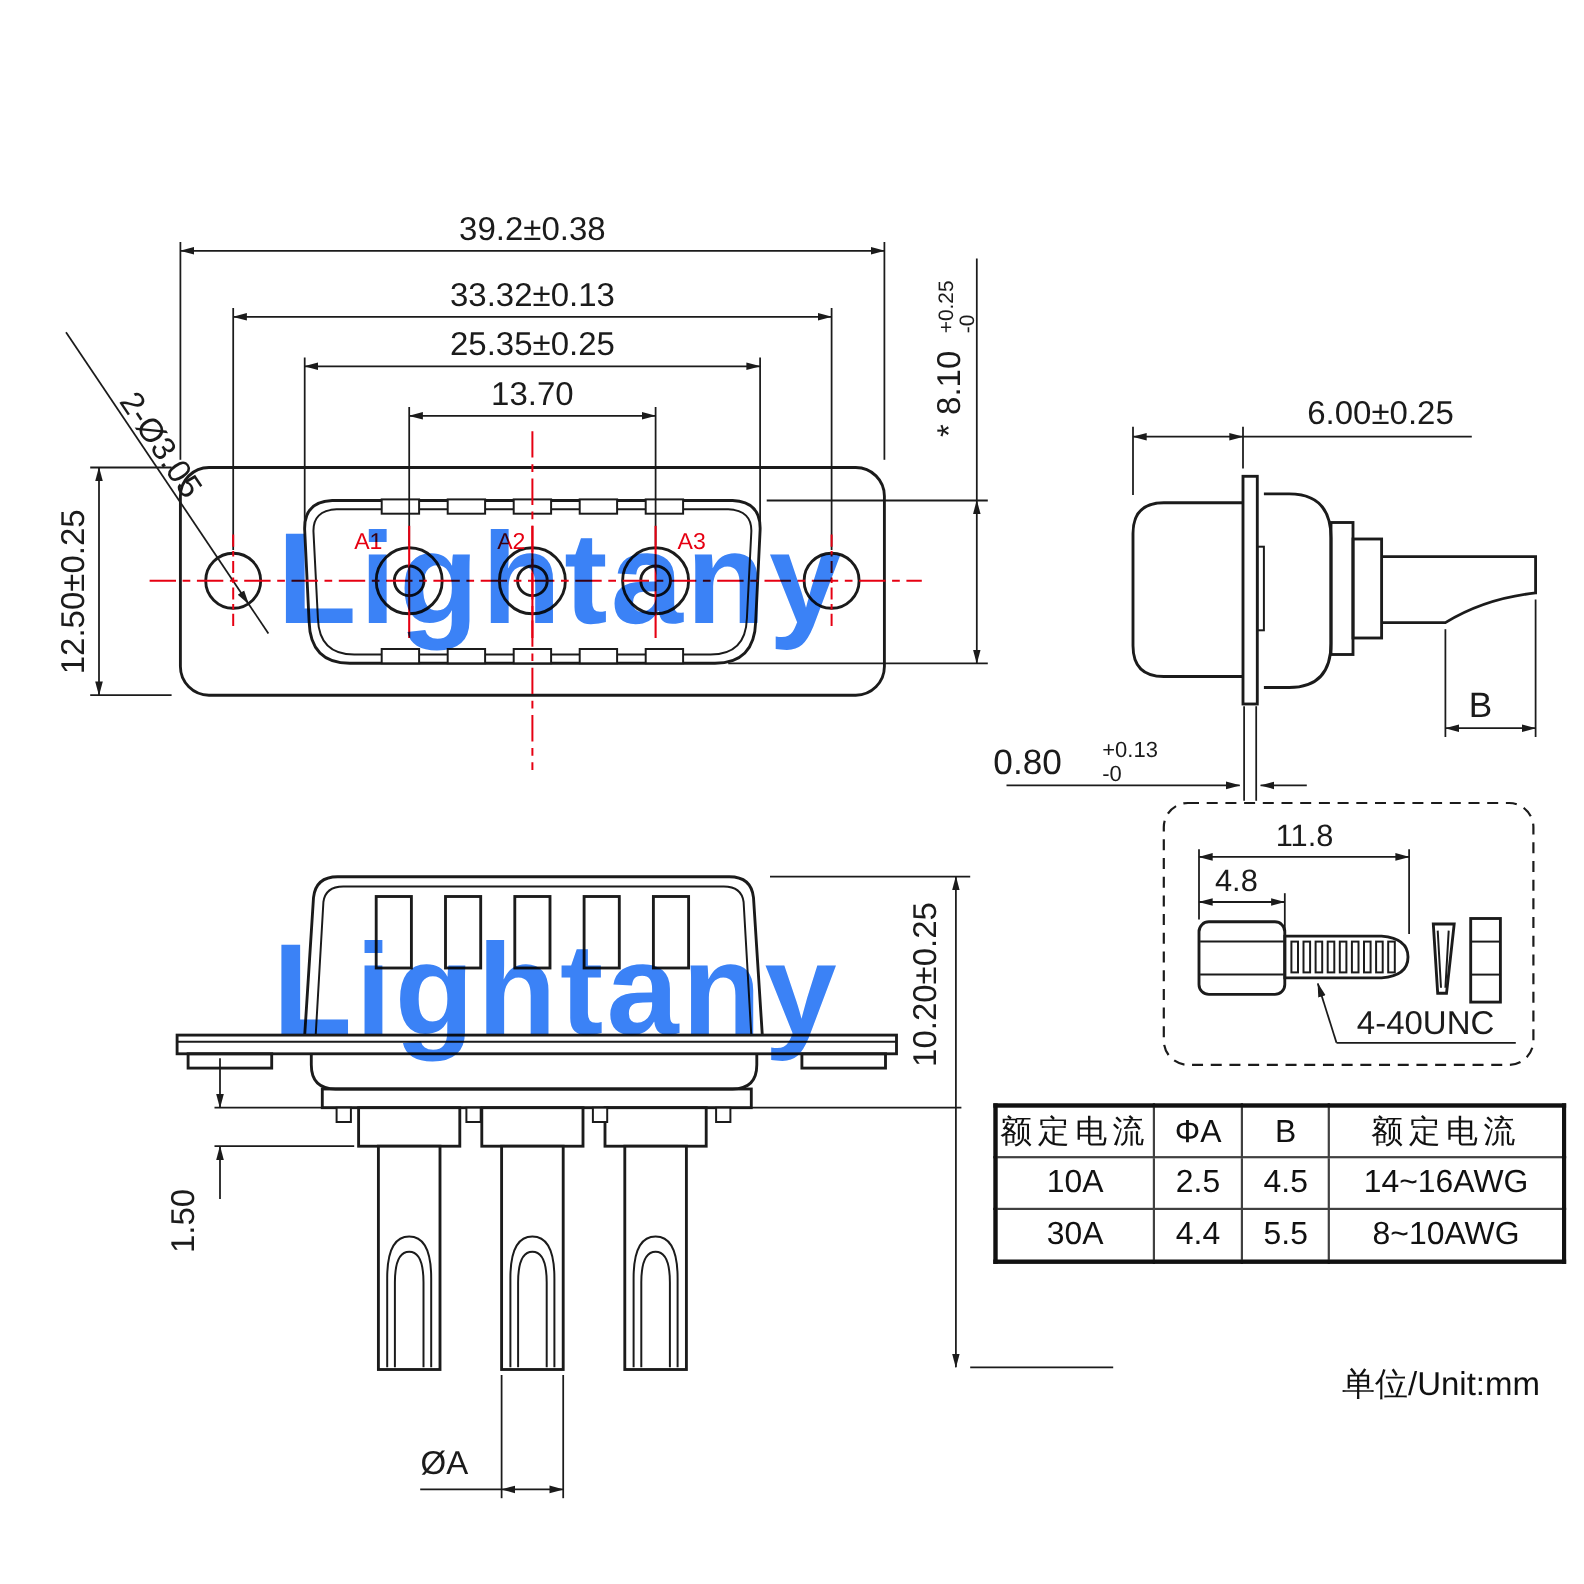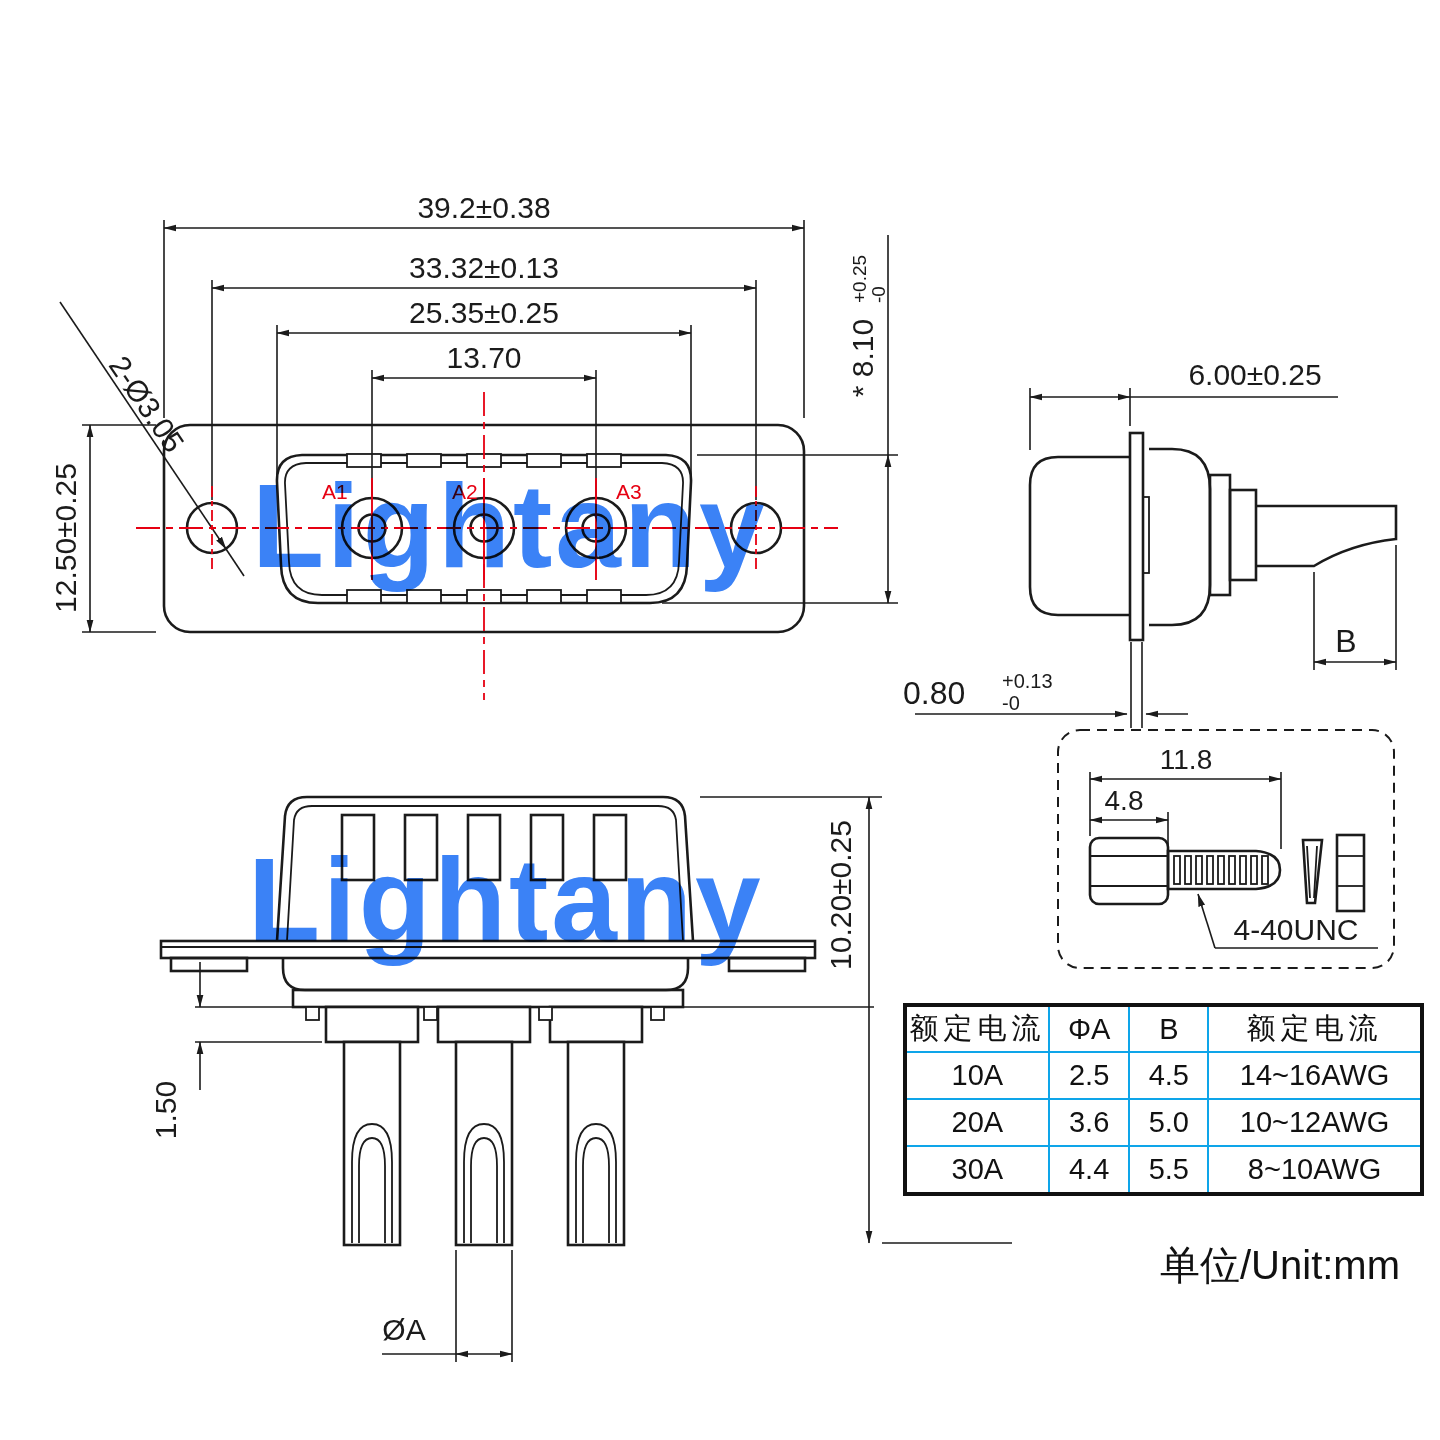--- a/index.html
+++ b/index.html
@@ -18,26 +18,26 @@
   text{fill:#1b1b1b;font-family:"Liberation Sans",sans-serif;}
   .t30{font-size:30px;} .t28{font-size:28px;} .t32{font-size:32px;}
   .t20{font-size:20px;} .t19{font-size:19px;}
   .red{fill:#e60012;font-size:21px;}
   
   .wm{position:absolute;font-size:118px;font-weight:600;letter-spacing:3px;
       color:#3b82f6;mix-blend-mode:multiply;pointer-events:none;white-space:nowrap;}
   
   #spec{position:absolute;left:903px;top:1003px;border-collapse:collapse;
         table-layout:fixed;background:transparent;}
-  #spec td{border:2px solid #0ea5e9;text-align:center;vertical-align:middle;
+  #spec td{border:2px solid #404040;text-align:center;vertical-align:middle;
            font-size:29px;color:#111;padding:0;}
   #spec{border:4px solid #111;}
   #spec .hd{letter-spacing:5px;}
   #unit-note{position:absolute;left:1140px;top:1238px;width:260px;text-align:right;
-             font-size:40px;color:#111;}
+             font-size:30px;color:#111;}
 </style>
 </head>
 <body>
 
 <div id="stage">
 
 <svg width="1440" height="1440" viewBox="0 0 1440 1440">
   <defs>
     <marker id="a" viewBox="0 0 12 8" refX="11.5" refY="4" markerWidth="13" markerHeight="9" markerUnits="userSpaceOnUse" orient="auto-start-reverse">
       <path d="M0,0.8 L12,4 L0,7.2 Z" fill="#1b1b1b"></path>
@@ -296,26 +296,20 @@
     <td style="width:78px;">B</td>
     <td class="hd" style="width:213px;">额定电流</td>
   </tr>
   <tr>
     <td style="height:45px;">10A</td>
     <td>2.5</td>
     <td>4.5</td>
     <td>14~16AWG</td>
   </tr>
   <tr>
-    <td style="height:45px;">20A</td>
-    <td>3.6</td>
-    <td>5.0</td>
-    <td>10~12AWG</td>
-  </tr>
-  <tr>
     <td style="height:45px;">30A</td>
     <td>4.4</td>
     <td>5.5</td>
     <td>8~10AWG</td>
   </tr>
 </tbody>
     </table>
 
 <div id="unit-note">单位/Unit:mm</div>
 

